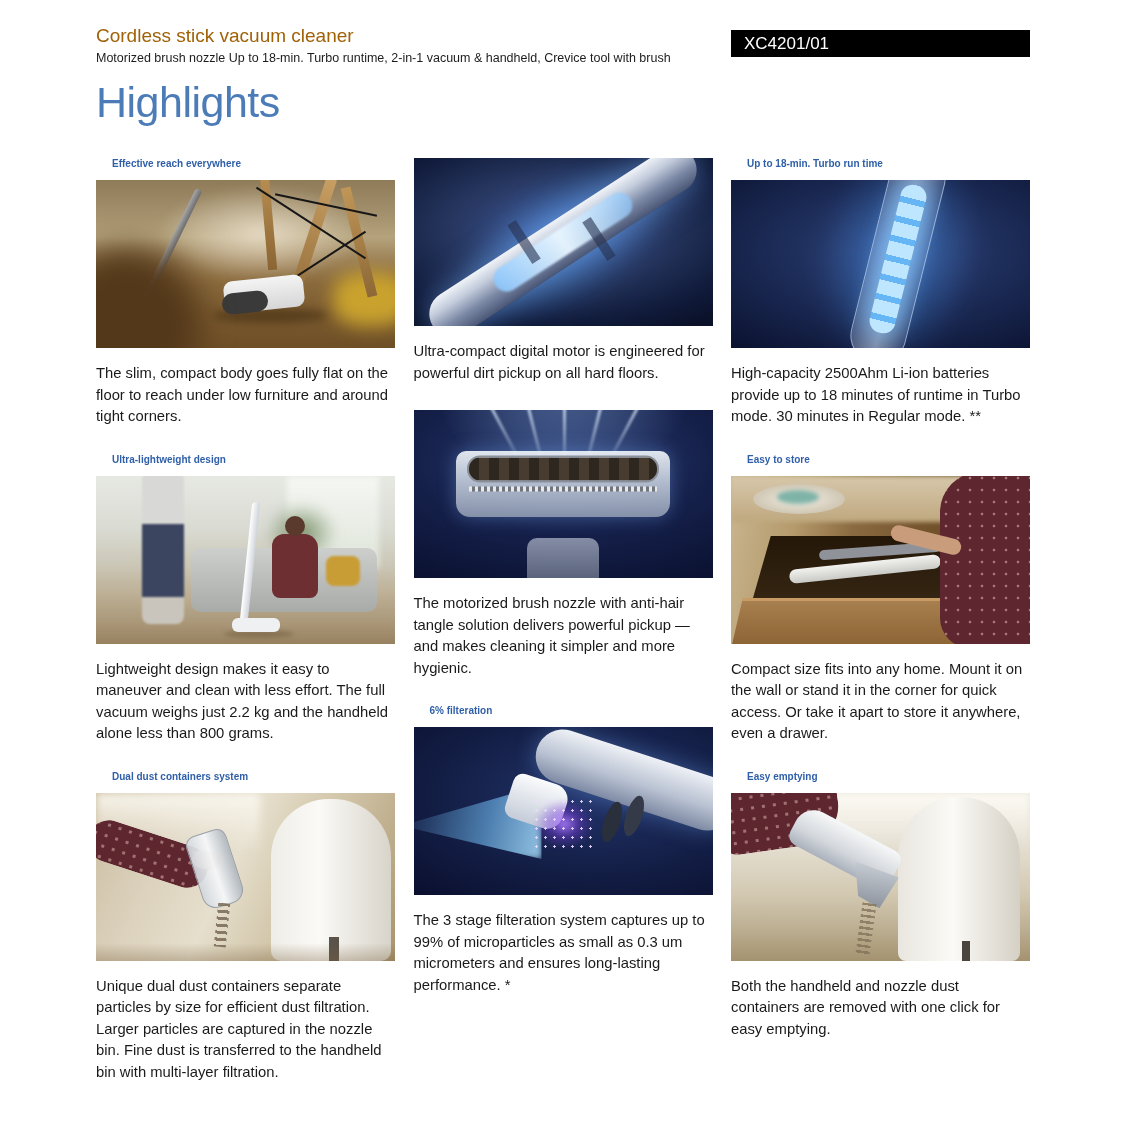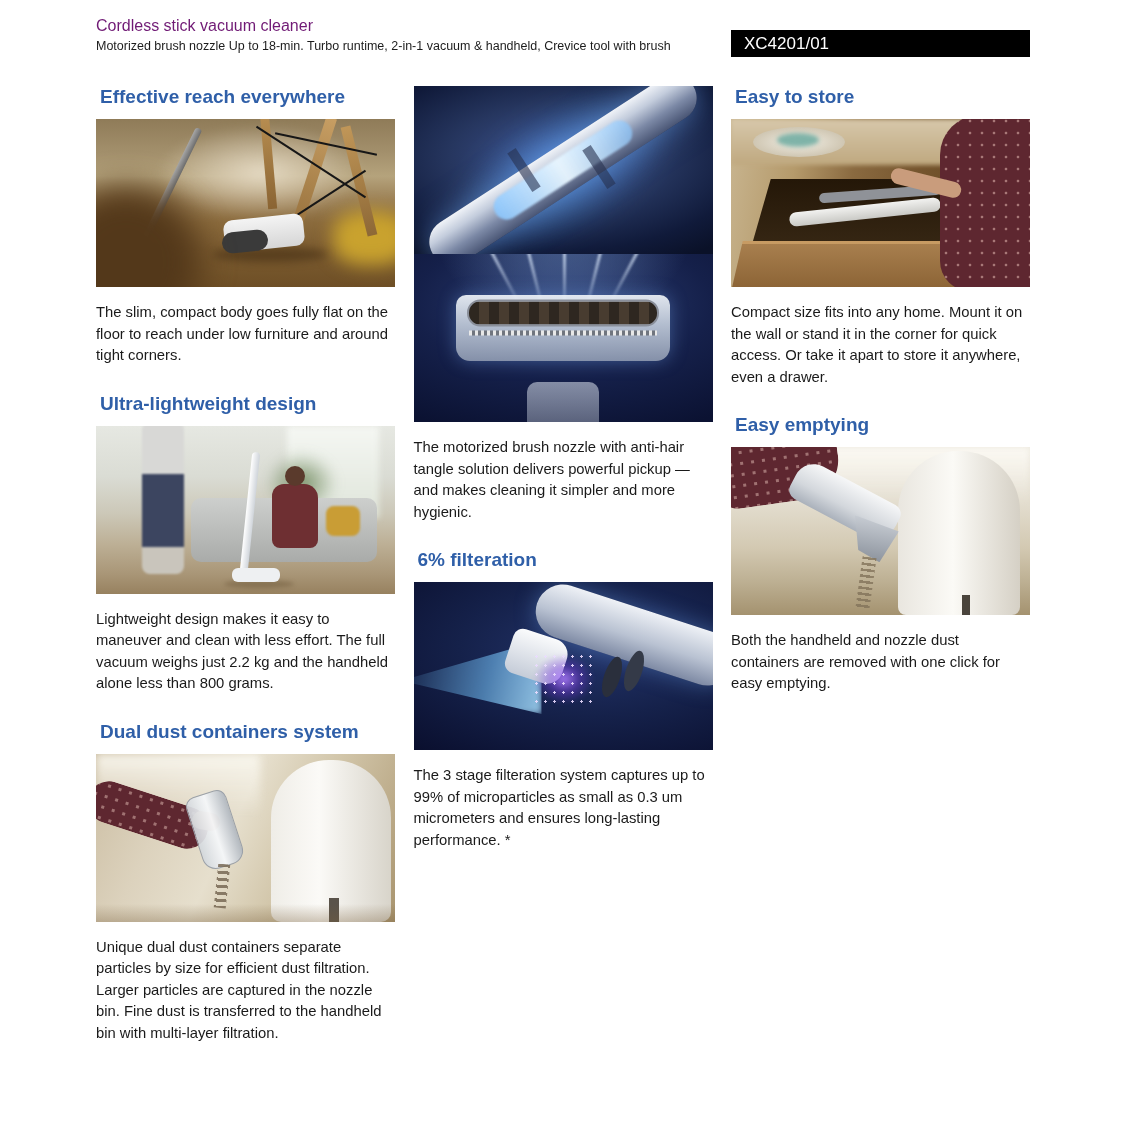--- a/index.html
+++ b/index.html
@@ -15,30 +15,30 @@
   .content { position: absolute; left: 96px; top: 0; width: 934px; }
 
   
   .model-badge {
     position: absolute; top: 30px; right: 0;
     width: 299px; height: 27px;
     background: #000000; color: #ffffff;
     font-size: 17px; line-height: 27px;
     padding-left: 13px;
   }
-  .product-type { padding-top: 17px; font-size: 16px; color: #701a75; }
+  .product-type { padding-top: 25px; font-size: 19px; color: #a16207; }
   .product-subtitle { margin-top: 4px; font-size: 12.5px; color: #1c1c1c; }
   .page-title {
     margin: 14px 0 0; font-size: 43px; line-height: 46px;
     font-weight: 400; color: #4c7cb8; letter-spacing: -0.5px;
   }
 
   
   .grid { display: grid; grid-template-columns: repeat(3, 299px); column-gap: 18.5px; margin-top: 33px; }
-  .feature h3 { margin: 0 4px 11px; font-size: 19px; font-weight: 700; color: #2f5fa8; }
+  .feature h3 { margin: 0 16px 11px; font-size: 10px; font-weight: 700; color: #2f5fa8; }
   .fdesc { margin: 15px 0 26px; font-size: 14.8px; line-height: 21.5px; color: #1a1a1a; }
 
   .pic { position: relative; width: 299px; height: 168px; overflow: hidden; }
   .pic div { position: absolute; }
 
   
   .pic-reach { background: linear-gradient(180deg,#8f7b58 0%,#a3906c 20%,#b5a37c 34%,#9c8157 48%,#8a6a3c 62%,#7c5c30 78%,#6e4f26 100%); }
   .r-light { left:60px; top:6px; width:210px; height:95px; background:radial-gradient(closest-side, rgba(236,226,206,0.85), rgba(236,226,206,0)); filter:blur(4px); }
   .r-blur-fg { left:-45px; top:68px; width:150px; height:150px; border-radius:50%; background:#53381a; filter:blur(16px); }
   .r-leg1 { left:212px; top:-4px; width:11px; height:118px; background:linear-gradient(#c79e63,#96703c); transform:rotate(18deg); }
@@ -142,20 +142,21 @@
 </head>
 <body>
 
 <div class="page">
   <div class="content">
 
     <div class="model-badge">XC4201/01</div>
 
     <div class="product-type">Cordless stick vacuum cleaner</div>
     <div class="product-subtitle">Motorized brush nozzle Up to 18-min. Turbo runtime, 2-in-1 vacuum &amp; handheld, Crevice tool with brush</div>
+    <h1 class="page-title">Highlights</h1>
 
     <div class="grid">
 
       <div class="col">
 
         <section class="feature">
           <h3>Effective reach everywhere</h3>
           <div class="pic pic-reach">
             <div class="r-light"></div>
             <div class="r-chair-yellow"></div>
@@ -210,20 +211,21 @@
       <div class="col">
 
         <section class="feature">
           <div class="pic pic-motor">
             <div class="m-glow"></div>
             <div class="m-tube"></div>
             <div class="m-core"></div>
             <div class="m-ring1"></div>
             <div class="m-ring2"></div>
           </div>
+          <p class="fdesc">Ultra-compact digital motor is engineered for powerful dirt pickup on all hard floors.</p>
         </section>
 
         <section class="feature">
           <div class="pic pic-nozzle">
             <div class="n-fan"></div>
             <div class="n-streak n-s1"></div>
             <div class="n-streak n-s2"></div>
             <div class="n-streak n-s3"></div>
             <div class="n-streak n-s4"></div>
             <div class="n-streak n-s5"></div>
@@ -245,20 +247,29 @@
             <div class="f-sparkle"></div>
             <div class="f-disc1"></div>
             <div class="f-disc2"></div>
           </div>
           <p class="fdesc">The 3 stage filteration system captures up to 99% of microparticles as small as 0.3 um micrometers and ensures long-lasting performance. *</p>
         </section>
       </div>
 
       <div class="col">
 
+        <section class="feature">
+          <h3>Up to 18-min. Turbo run time</h3>
+          <div class="pic pic-turbo">
+            <div class="t-glow"></div>
+            <div class="t-body"></div>
+            <div class="t-batt"></div>
+          </div>
+          <p class="fdesc">High-capacity 2500Ahm Li-ion batteries provide up to 18 minutes of runtime in Turbo mode. 30 minutes in Regular mode. **</p>
+        </section>
 
         <section class="feature">
           <h3>Easy to store</h3>
           <div class="pic pic-store">
             <div class="s-top"></div>
             <div class="s-plate"></div>
             <div class="s-shells"></div>
             <div class="s-drawer-inner"></div>
             <div class="s-part1"></div>
             <div class="s-part2"></div>

